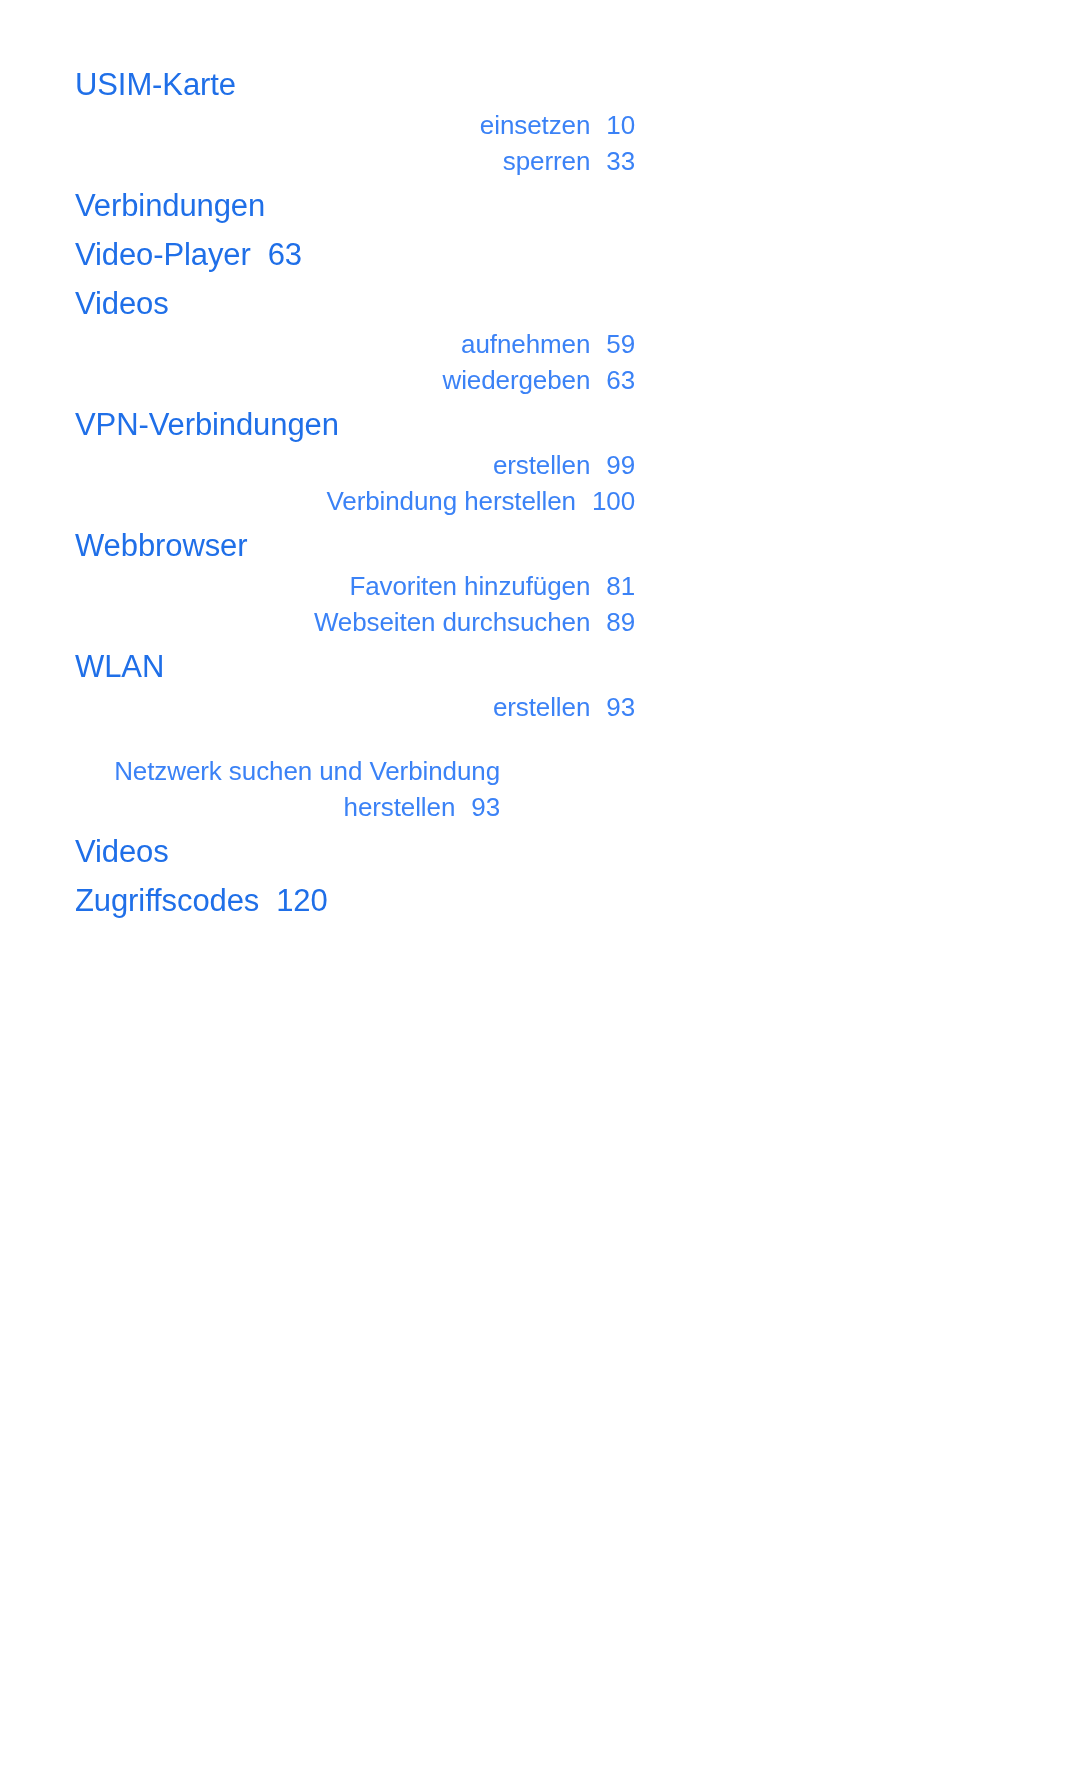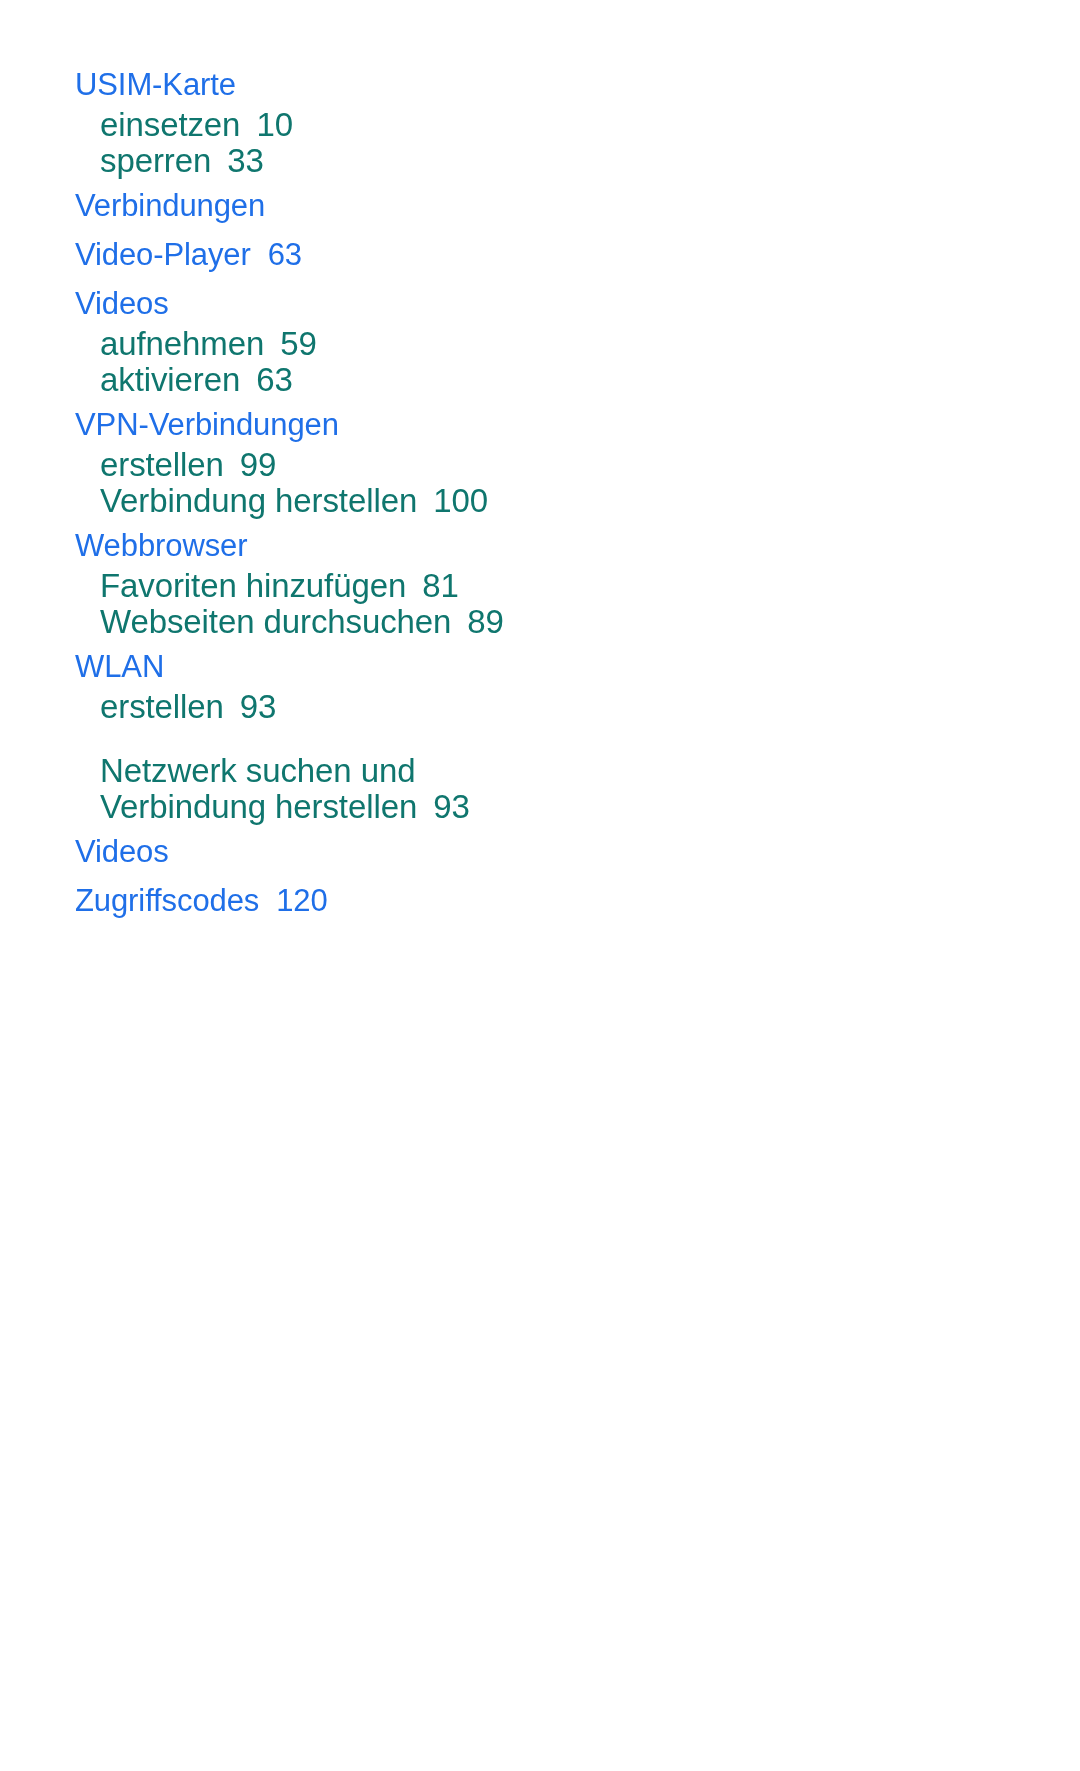--- a/index.html
+++ b/index.html
@@ -51,26 +51,27 @@
     font-size: 31px;
   }
 
   .entries {
     margin: 0;
     padding: 0;
     list-style: none;
   }
 
   .entry {
-    color: #0f766e;
-    font-size: 33px;
+    color: #3b82f6;
+    font-size: 26px;
     line-height: 36px;
     padding-left: 25px;
     white-space: nowrap;
     letter-spacing: -0.1px;
+    text-align: right;
   }
   .entry.wrap {
     white-space: normal;
     width: 400px;
     text-indent: 0;
     margin-top: 28px;
   }
   .entry .entry-page {
     margin-left: 16px;
   }
@@ -118,21 +119,21 @@
       <div class="index-group">
         <div class="group-heading"><span>Verbindungen</span></div>
       </div>
       <div class="index-group">
         <div class="group-heading"><span>Video-Player</span><span class="heading-page">63</span></div>
       </div>
       <div class="index-group">
         <div class="group-heading"><span>Videos</span></div>
         <ul class="entries">
           <li class="entry"><span>aufnehmen</span><span class="entry-page">59</span></li>
-          <li class="entry"><span>aktivieren</span><span class="entry-page">63</span></li>
+          <li class="entry"><span>wiedergeben</span><span class="entry-page">63</span></li>
         </ul>
       </div>
       <div class="index-group">
         <div class="group-heading"><span>VPN-Verbindungen</span></div>
         <ul class="entries">
           <li class="entry"><span>erstellen</span><span class="entry-page">99</span></li>
           <li class="entry"><span>Verbindung herstellen</span><span class="entry-page">100</span></li>
         </ul>
       </div>
       <div class="index-group">

